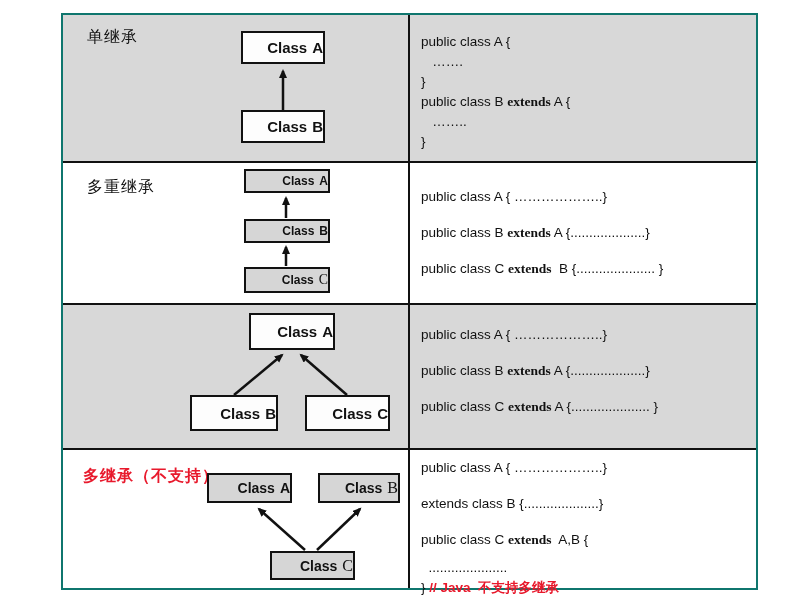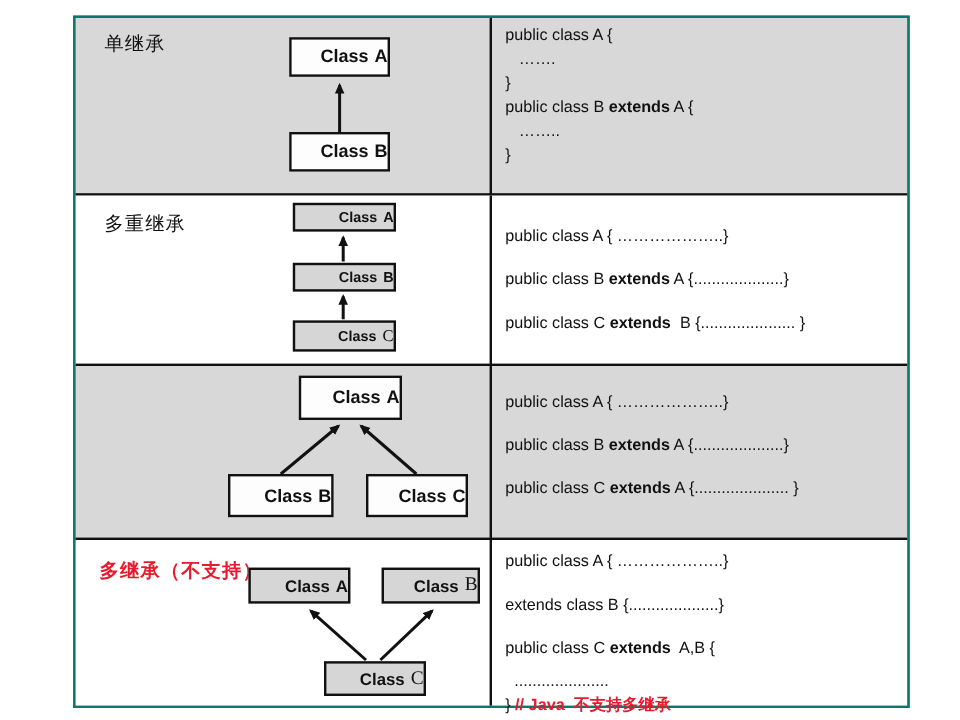--- a/index.html
+++ b/index.html
@@ -24,27 +24,27 @@
   .class-box.fill-white{background:#fdfdfd;}
   .class-box.fill-grey{background:#d6d6d6;}
   .fs15{font-size:15px;}
   .fs12{font-size:12px;}
   .fs14{font-size:14px;}
   .letter{margin-left:5px;}
   .letter.light{font-weight:400;font-family:"Liberation Serif",serif;font-size:1.15em;}
   .arrows{position:absolute;left:0;top:0;pointer-events:none;}
   .code{position:absolute;left:0;top:0;right:0;bottom:0;padding-left:11px;box-sizing:border-box;}
   .cl{white-space:pre-wrap;font-size:13.5px;}
-  .code-r1{padding-top:4px;border-radius:20px;}
+  .code-r1{padding-top:17px;border-radius:20px;}
   .code-r1 .cl{line-height:20px;}
   .code-r2{padding-top:16px;}
   .code-r3{padding-top:12px;}
   .cl36{line-height:36px;}
   .cl20{line-height:20px;}
-  .kw{font-weight:bold;}
+  .kw{font-weight:bold;font-family:Liberation Serif, serif;}
   .comment{color:#e8192c;font-weight:bold;margin-top:22px;}
 </style>
 </head>
 <body>
 
 <div class="inh-table">
 
   <div class="cell left hr bg-grey">
     <div class="row-label" style="left:24px;top:12px;">单继承</div>
     <svg class="arrows" width="345" height="146" viewBox="0 0 345 146">

